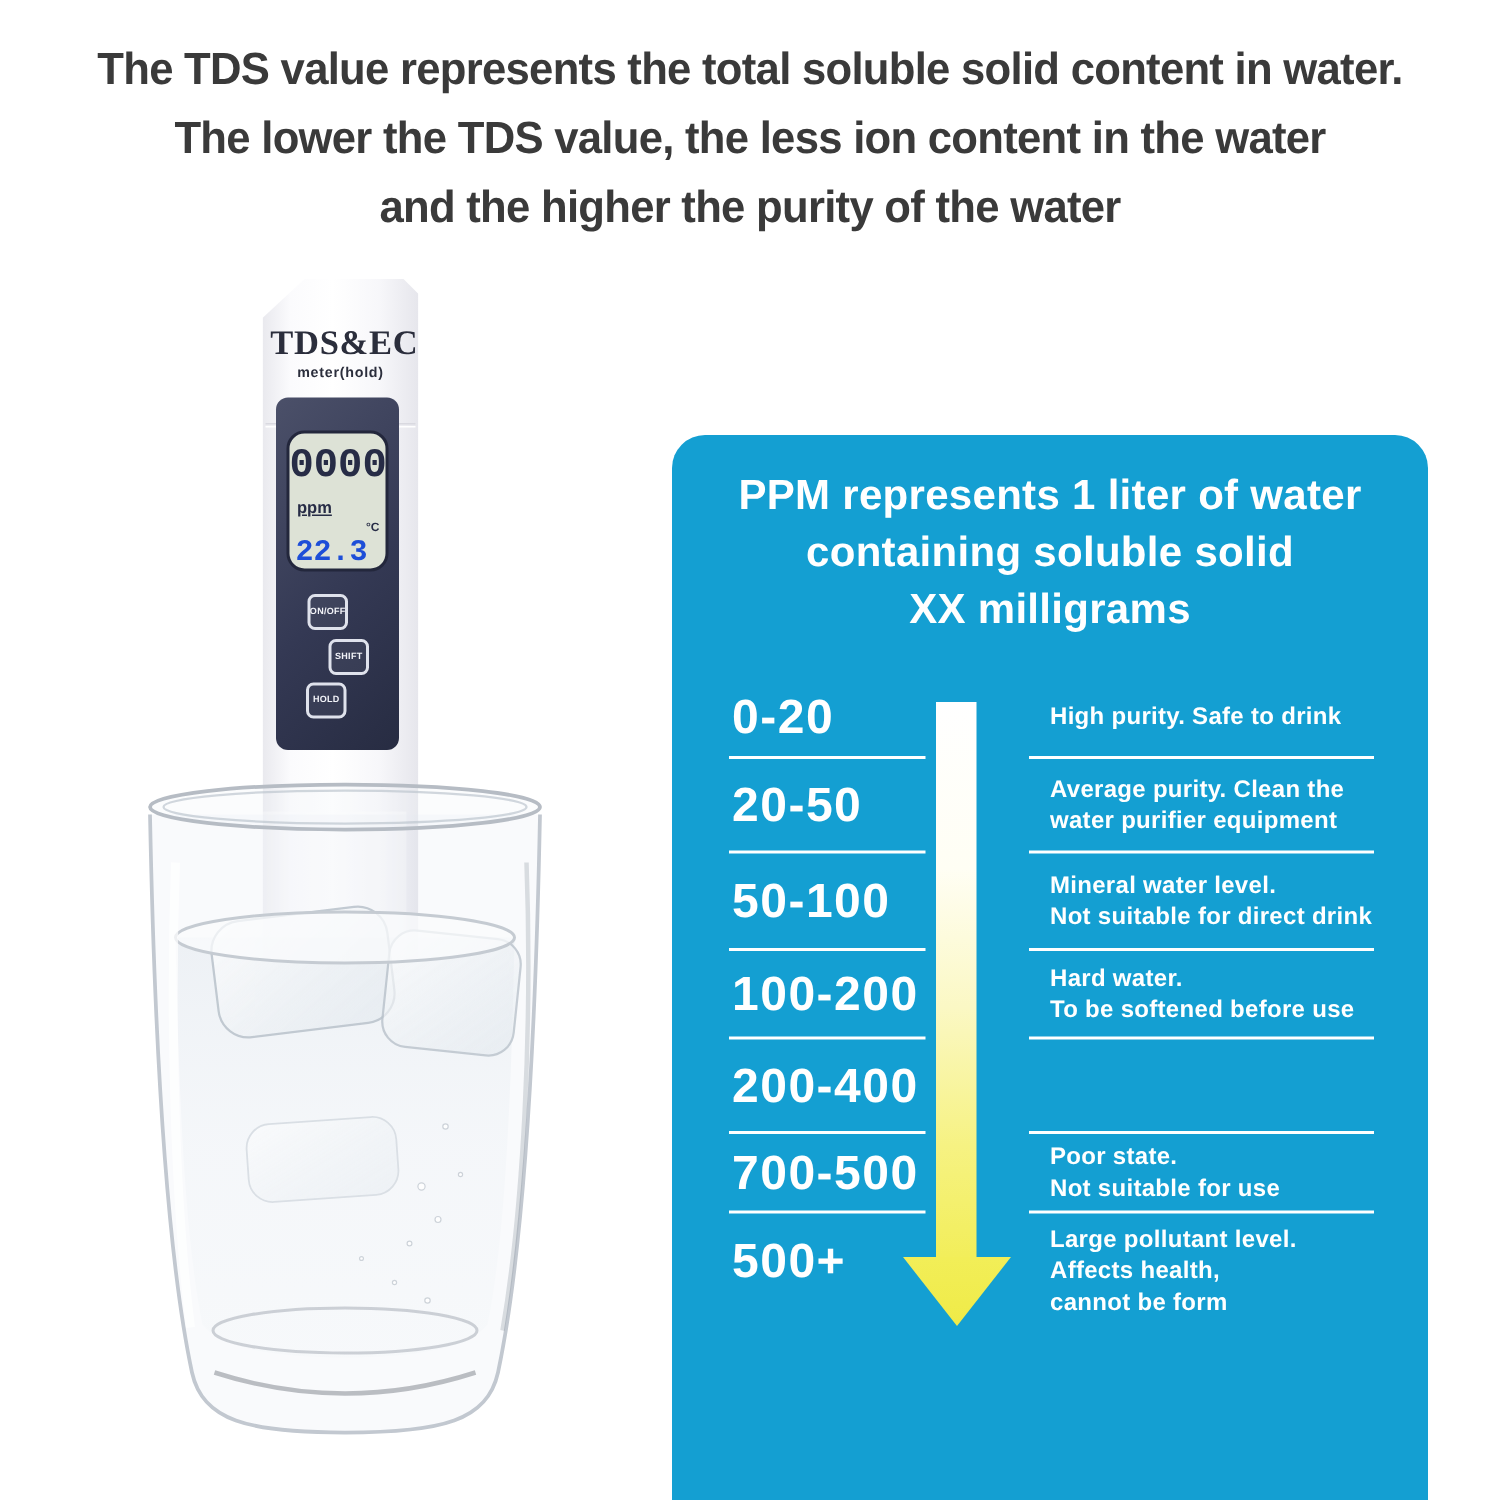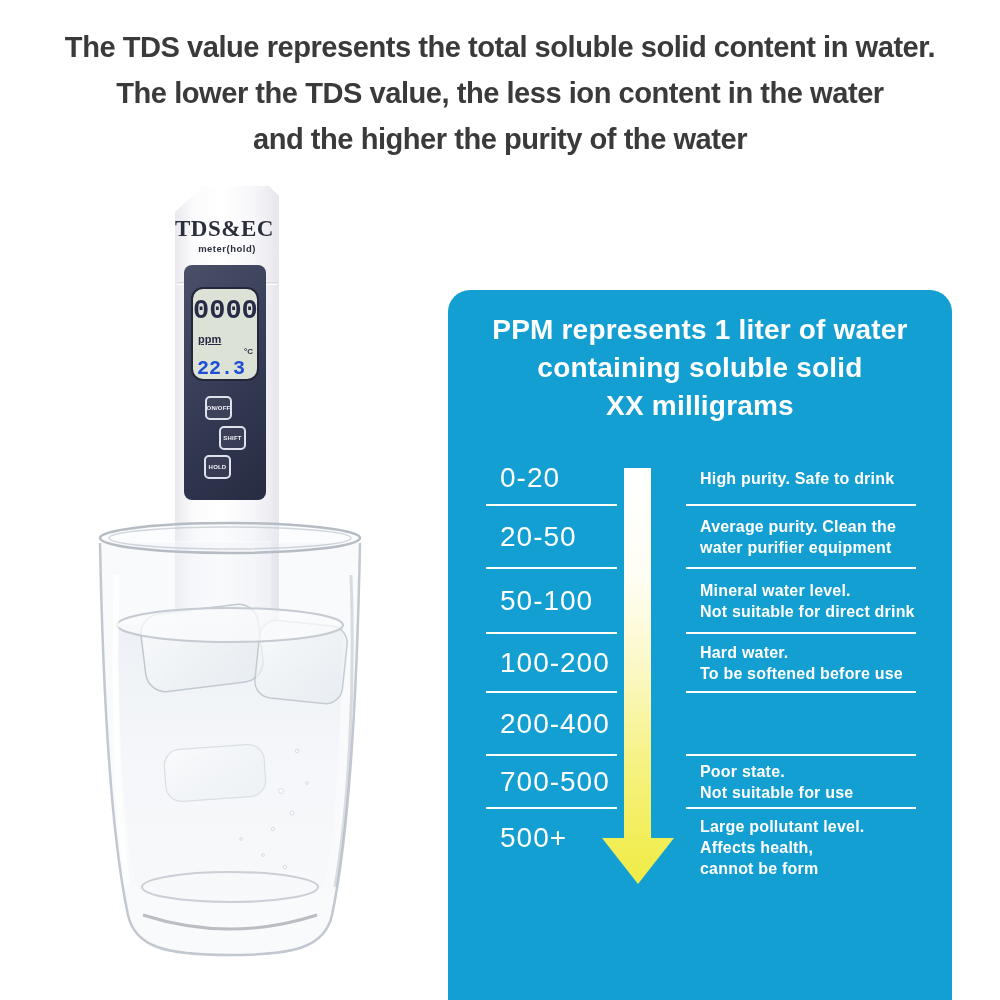--- a/index.html
+++ b/index.html
@@ -17,21 +17,21 @@
     transform:scaleX(0.97); transform-origin:center top;
   }
 
   
   .meter {
     position:absolute; left:175px; top:186px; width:104px; height:454px;
     background:linear-gradient(90deg,#e9e9ee 0%,#fbfbfd 18%,#ffffff 45%,#f7f7fa 75%,#e6e6ec 100%);
     clip-path:polygon(28px 0, calc(100% - 10px) 0, 100% 10px, 100% 100%, 0 100%, 0 26px);
   }
   .meter .brand {
-    position:absolute; top:30px; left:0; width:100%; text-align:left;
+    position:absolute; top:30px; left:0; width:100%; text-align:right;
     font-family:"Liberation Serif", serif; font-weight:700; font-size:23px;
     color:#2b2e3c; letter-spacing:0.5px;
   }
   .meter .brand-sub {
     position:absolute; top:57px; left:0; width:100%; text-align:center;
     font-weight:700; font-size:9.5px; color:#2b2e3c; letter-spacing:0.5px;
   }
   .meter .seam {
     position:absolute; top:96px; left:2px; right:2px; height:3px;
     border-top:1px solid #d9d9e0; border-bottom:1px solid #ffffff;
@@ -84,22 +84,22 @@
     position:absolute; top:21px; left:0; width:100%;
     text-align:center; font-weight:700; font-size:28px; line-height:38px;
     letter-spacing:0.2px;
   }
   .rows {
     position:absolute; left:36px; right:36px; top:160px; bottom:0;
     display:flex; flex-direction:column;
   }
   .row { position:relative; display:block; }
   .row .range {
-    position:absolute; left:16px; top:50%; transform:translateY(-50%);
-    font-weight:400; font-size:28px; letter-spacing:1px;
+    position:absolute; left:4px; top:50%; transform:translateY(-50%);
+    font-weight:700; font-size:32px; letter-spacing:1px;
   }
   .row .desc {
     position:absolute; left:216px; right:0; top:50%; transform:translateY(-50%);
     font-weight:700; font-size:16px; line-height:21px; letter-spacing:0.2px;
   }
   .row.row-last .range { top:14px; transform:none; }
   .row.row-last .desc  { top:8px;  transform:none; }
   .sep-l { position:absolute; bottom:-1px; left:2px; width:131px; height:2px; background:#ffffff; }
   .sep-r { position:absolute; top:-1px; left:202px; right:0; height:2px; background:#ffffff; }
   .desc-line { display:block; }

